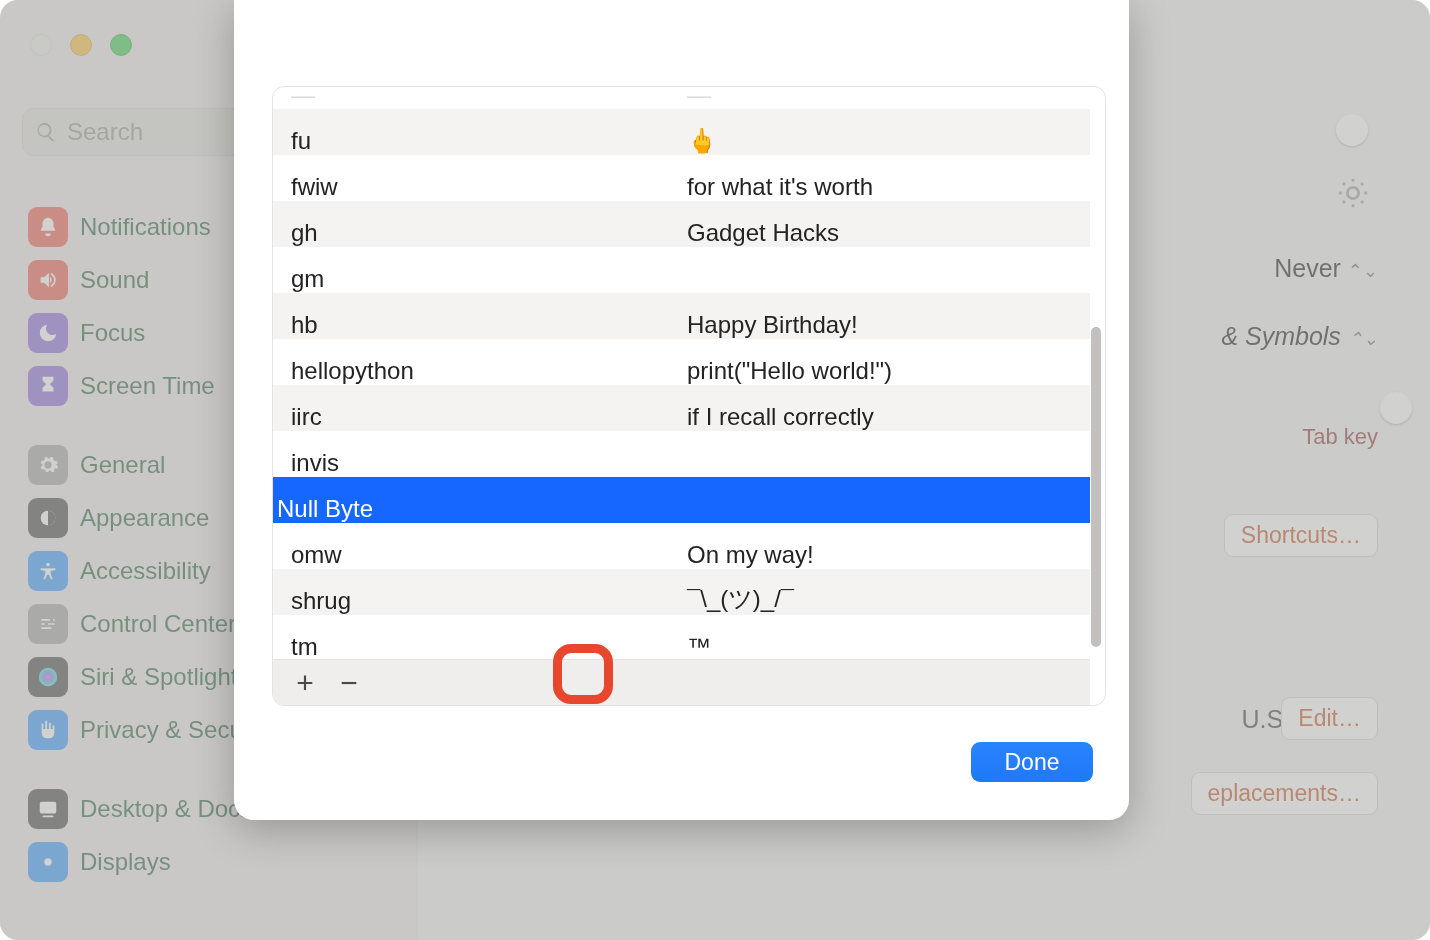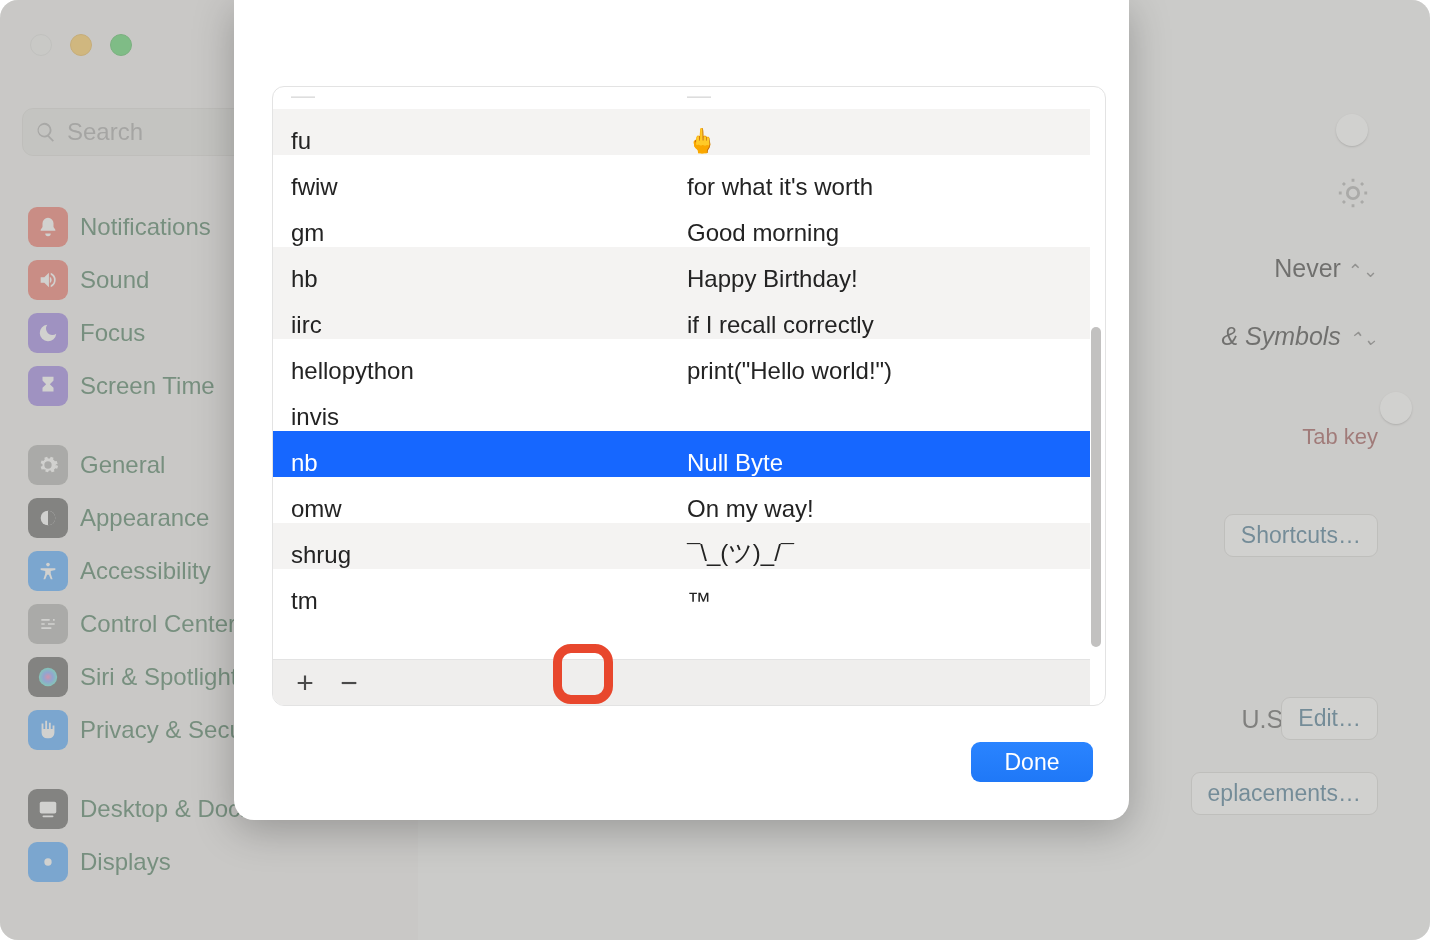--- a/index.html
+++ b/index.html
@@ -25,21 +25,21 @@
   .title{font-size:30px;font-weight:700;color:#2b2b2b;}
   .battery-row{display:flex;align-items:center;color:#6e6e6e;font-size:22px;gap:6px;margin-top:3px;}
   .battery-icon{display:inline-block;width:34px;height:18px;border:2px solid #6e6e6e;border-radius:4px;position:relative;}
   .battery-icon::after{content:"";position:absolute;right:-6px;top:3px;width:4px;height:8px;background:#6e6e6e;border-radius:0 2px 2px 0;}
   .battery-fill{position:absolute;left:1px;top:1px;bottom:1px;width:82%;background:#6e6e6e;border-radius:2px;}
   .toggle{width:62px;height:36px;background:#d6d5d4;border-radius:18px;position:relative;}
   .toggle.on{background:#34c759;}
   .toggle::after{content:"";position:absolute;width:32px;height:32px;background:#fff;border-radius:50%;top:2px;left:2px;box-shadow:0 1px 2px rgba(0,0,0,.3);}
   .toggle.on::after{left:auto;right:2px;}
   .stepper{font-size:18px;color:#5c5c5c;}
-  .btn{background:#fff;border:1px solid #d0cfcd;border-radius:9px;padding:7px 16px;font-size:23px;color:#0c4a6e;}
+  .btn{background:#fff;border:1px solid #d0cfcd;border-radius:9px;padding:7px 16px;font-size:23px;color:#c2410c;}
   .placeholder-row1{position:absolute;right:52px;top:254px;}
   .placeholder-row2{position:absolute;right:52px;top:322px;font-style:italic;}
   .placeholder-row3{position:absolute;right:52px;top:390px;}
   .placeholder-row4{position:absolute;right:52px;top:424px;font-size:22px;color:#7f1d1d;}
   .placeholder-btn1{position:absolute;right:52px;top:514px;}
   .inputs-label{position:absolute;right:140px;top:705px;font-size:25px;color:#2b2b2b;}
   .edit-btn{position:absolute;right:52px;top:697px;}
   .repl-btn{position:absolute;right:52px;top:772px;}
   .brightness-icon{position:absolute;right:60px;top:176px;color:#9a9a98;}
 
@@ -237,42 +237,44 @@
             <div class="c2" style="opacity:.15">—</div>
         </div>
           <div class="trow alt">
             <div class="c1">fu</div>
             <div class="c2">🖕</div>
           </div>
           <div class="trow">
             <div class="c1">fwiw</div>
             <div class="c2">for what it's worth</div>
           </div>
+          <div class="trow alt">
+            <div class="c1">gh</div>
+            <div class="c2">Gadget Hacks</div>
+          </div>
           <div class="trow">
             <div class="c1">gm</div>
-            <div class="c2">Good morning</div>
           </div>
           <div class="trow alt">
             <div class="c1">hb</div>
             <div class="c2">Happy Birthday!</div>
           </div>
+          <div class="trow">
+            <div class="c1">hellopython</div>
+            <div class="c2">print("Hello world!")</div>
+          </div>
           <div class="trow alt">
             <div class="c1">iirc</div>
             <div class="c2">if I recall correctly</div>
           </div>
           <div class="trow">
-            <div class="c1">hellopython</div>
-            <div class="c2">print("Hello world!")</div>
-          </div>
-          <div class="trow">
             <div class="c1">invis</div>
             <div class="c2"></div>
           </div>
           <div class="trow sel">
-            <div class="c1">nb</div>
             <div class="c2">Null Byte</div>
           </div>
           <div class="trow">
             <div class="c1">omw</div>
             <div class="c2">On my way!</div>
           </div>
           <div class="trow alt">
             <div class="c1">shrug</div>
             <div class="c2">¯\_(ツ)_/¯</div>
           </div>

